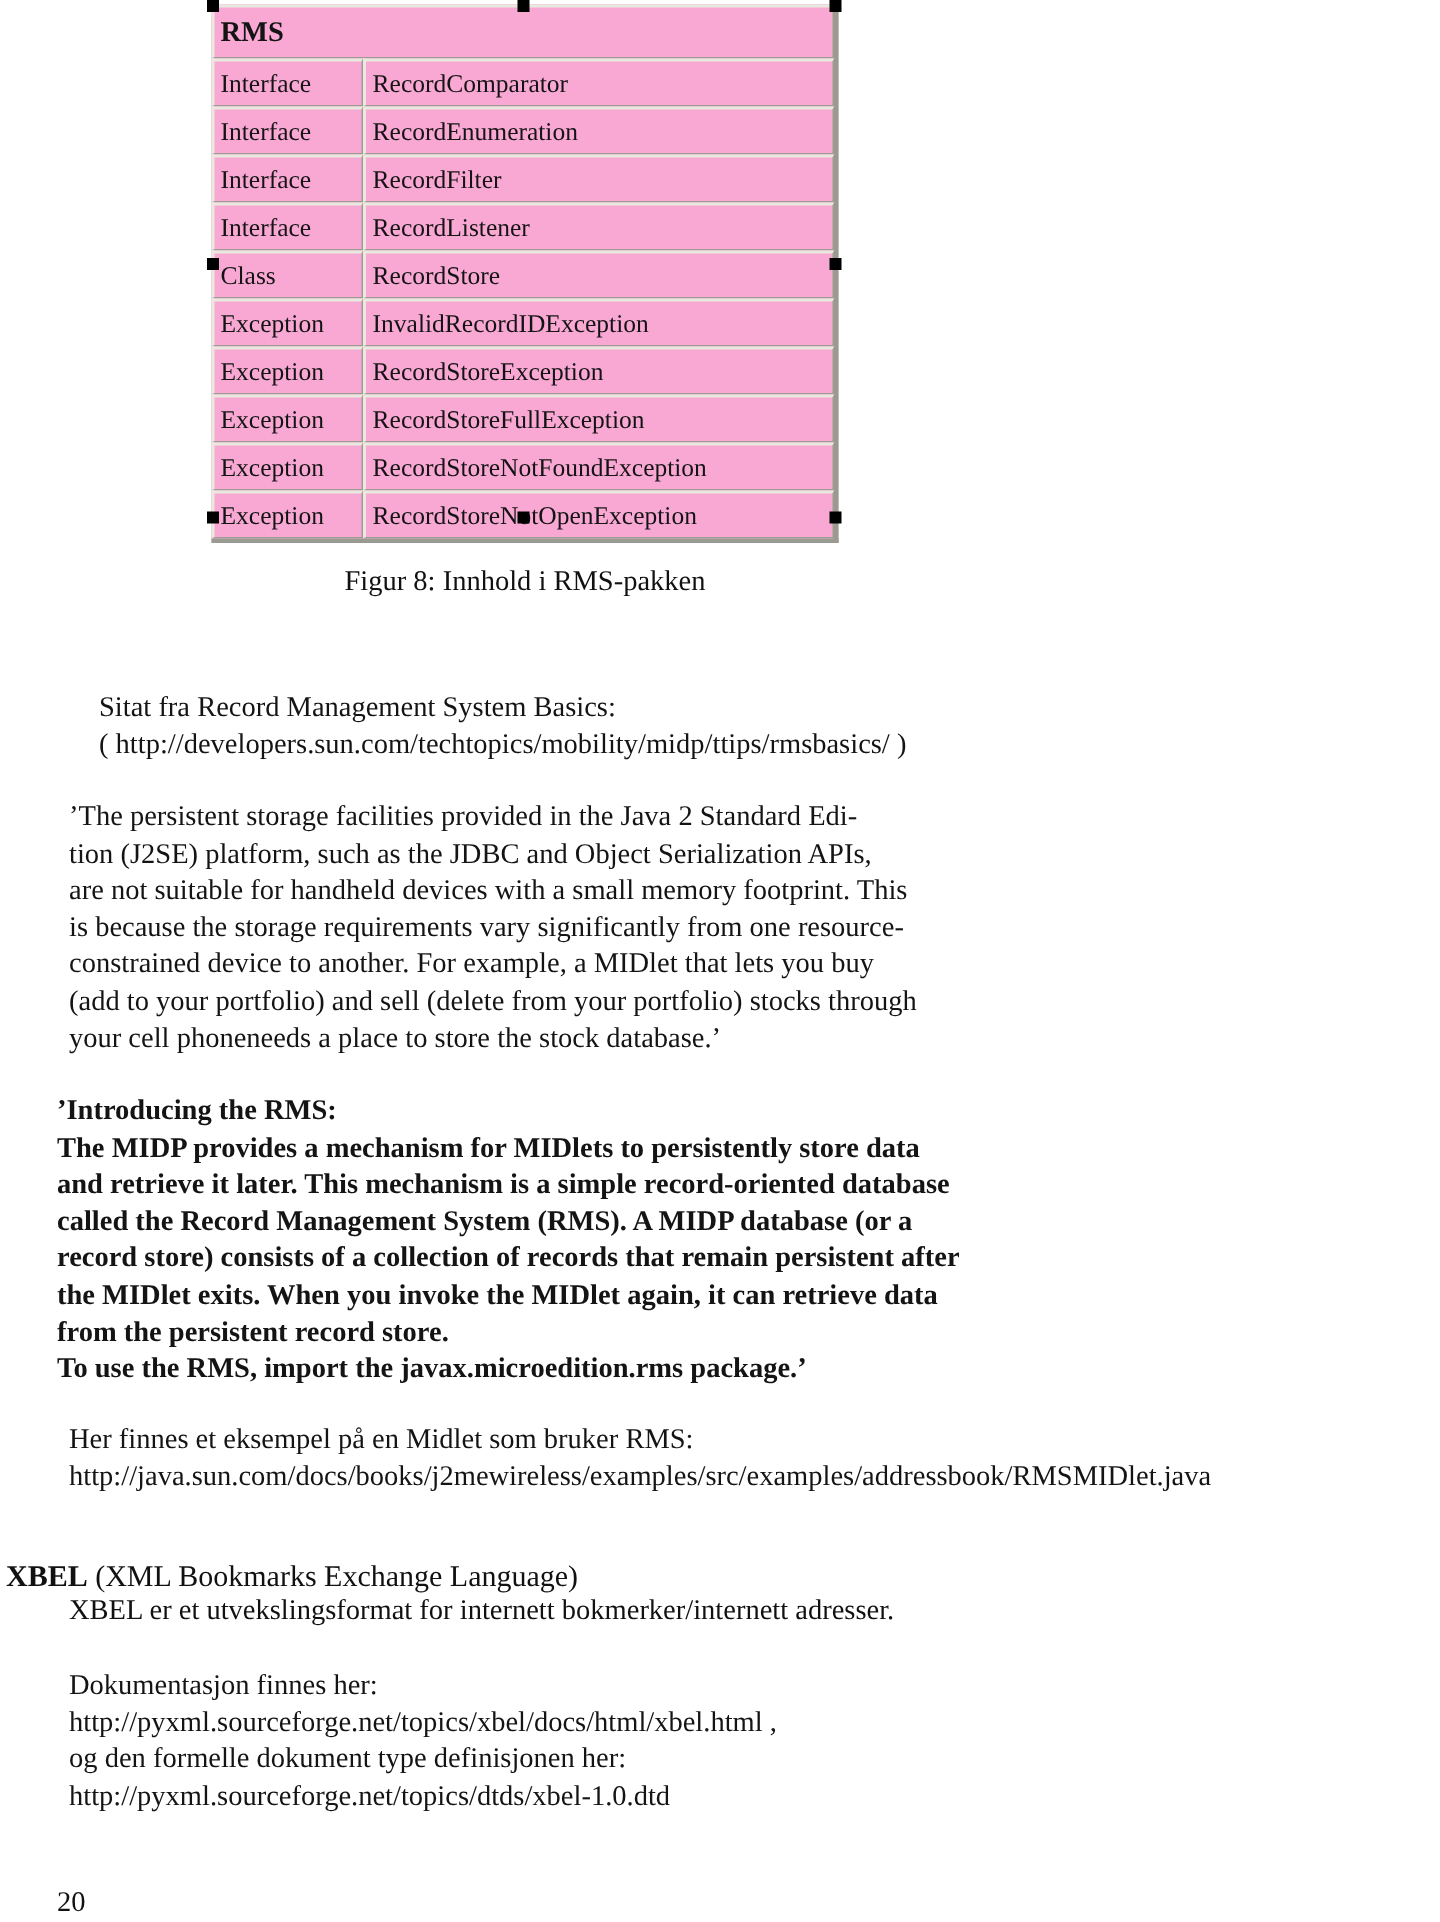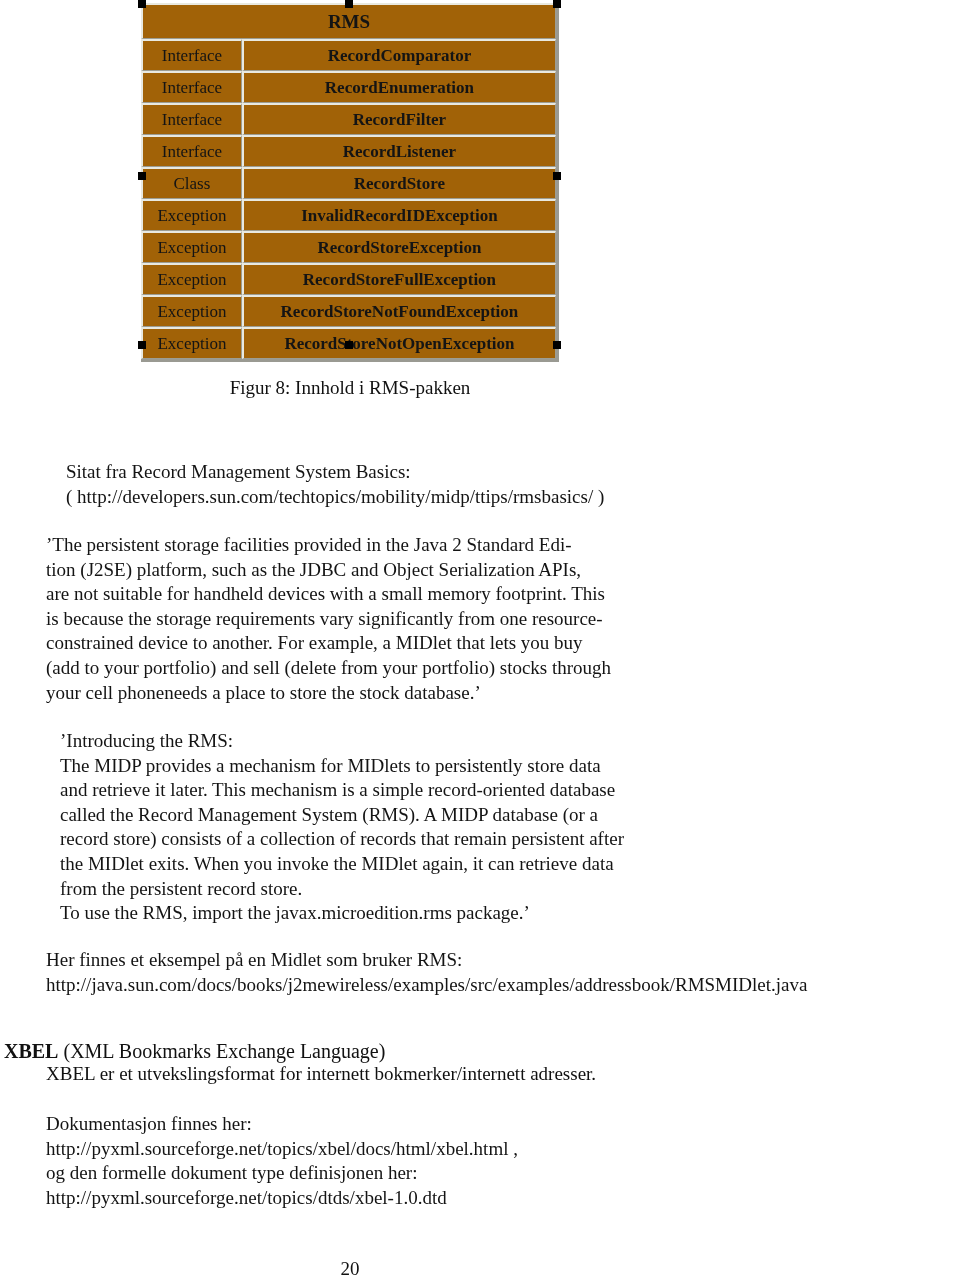--- a/index.html
+++ b/index.html
@@ -30,39 +30,38 @@
     top: 3px;
     width: 418px;
     border-collapse: separate;
     border-spacing: 0;
     background: #cfceba;
     border-right: 3px solid #9a9a92;
     border-bottom: 3px solid #9a9a92;
     font-family: "Liberation Serif", "DejaVu Serif", serif;
   }
   .rms-table td {
-    background: #a16207;
+    background: #f9a8d4;
     border-top: 2px solid #e9e9e0;
     border-left: 2px solid #e9e9e0;
     border-right: 1px solid #9d9d92;
     border-bottom: 1px solid #9d9d92;
     padding: 3px 4px 4px 4px;
     font-size: 17px;
     line-height: 21px;
-    text-align: center;
     color: #141414;
     height: 22px;
   }
   .rms-table td.title-cell {
     font-weight: bold;
     font-size: 19px;
     height: 26px;
   }
   .rms-table td.kind-cell { width: 94px; }
-  .rms-table td.name-cell { width: 316px; font-weight: bold; }
+  .rms-table td.name-cell { width: 316px; }
 
   .handle {
     position: absolute;
     width: 8px;
     height: 8px;
     background: #000000;
   }
 
   
   #figure-caption {
@@ -79,21 +78,21 @@
   .para {
     position: absolute;
     font-size: 19px;
     line-height: 24.6px;
     color: #141414;
   }
   .para div { white-space: nowrap; }
 
   #sitat-block  { left: 46px; top: 460px; width: 700px; margin-left: 20px; }
   #quote1       { left: 46px; top: 533px; width: 660px; }
-  #quote2       { left: 60px; top: 729px; width: 680px; }
+  #quote2       { left: 38px; top: 729px; width: 680px; font-weight: bold; }
   #eksempel     { left: 46px; top: 948px; width: 920px; }
 
   #xbel-heading {
     position: absolute;
     left: 4px;
     top: 1038px;
     font-size: 20px;
     line-height: 26px;
   }
   #xbel-heading .bold { font-weight: bold; }
@@ -104,22 +103,22 @@
     font-size: 19px;
     line-height: 24.6px;
   }
   #xbel-docs { left: 46px; top: 1112px; width: 700px; }
 
   #page-number {
     position: absolute;
     left: 0;
     top: 1258px;
     width: 700px;
-    text-align: center;
-    font-size: 19px;
+    font-size: 19px;
+    padding-left: 38px;
   }
 </style>
 </head>
 <body>
 
 <div id="figure-wrap">
 
   <table class="rms-table">
     <tbody>
       <tr>

